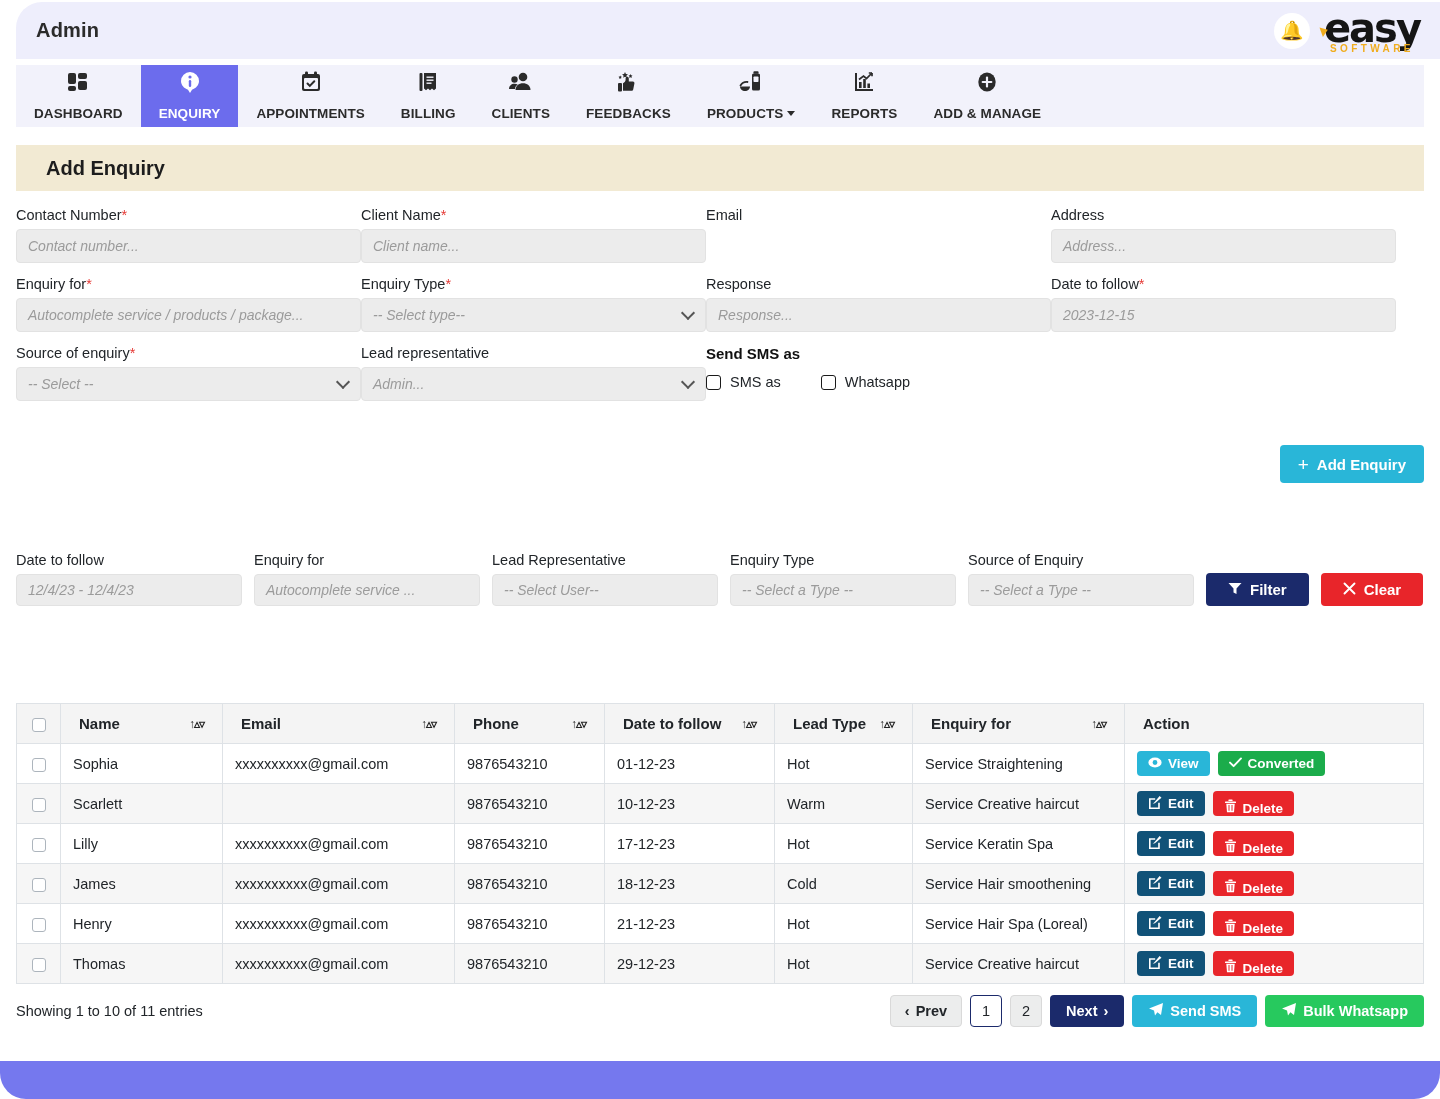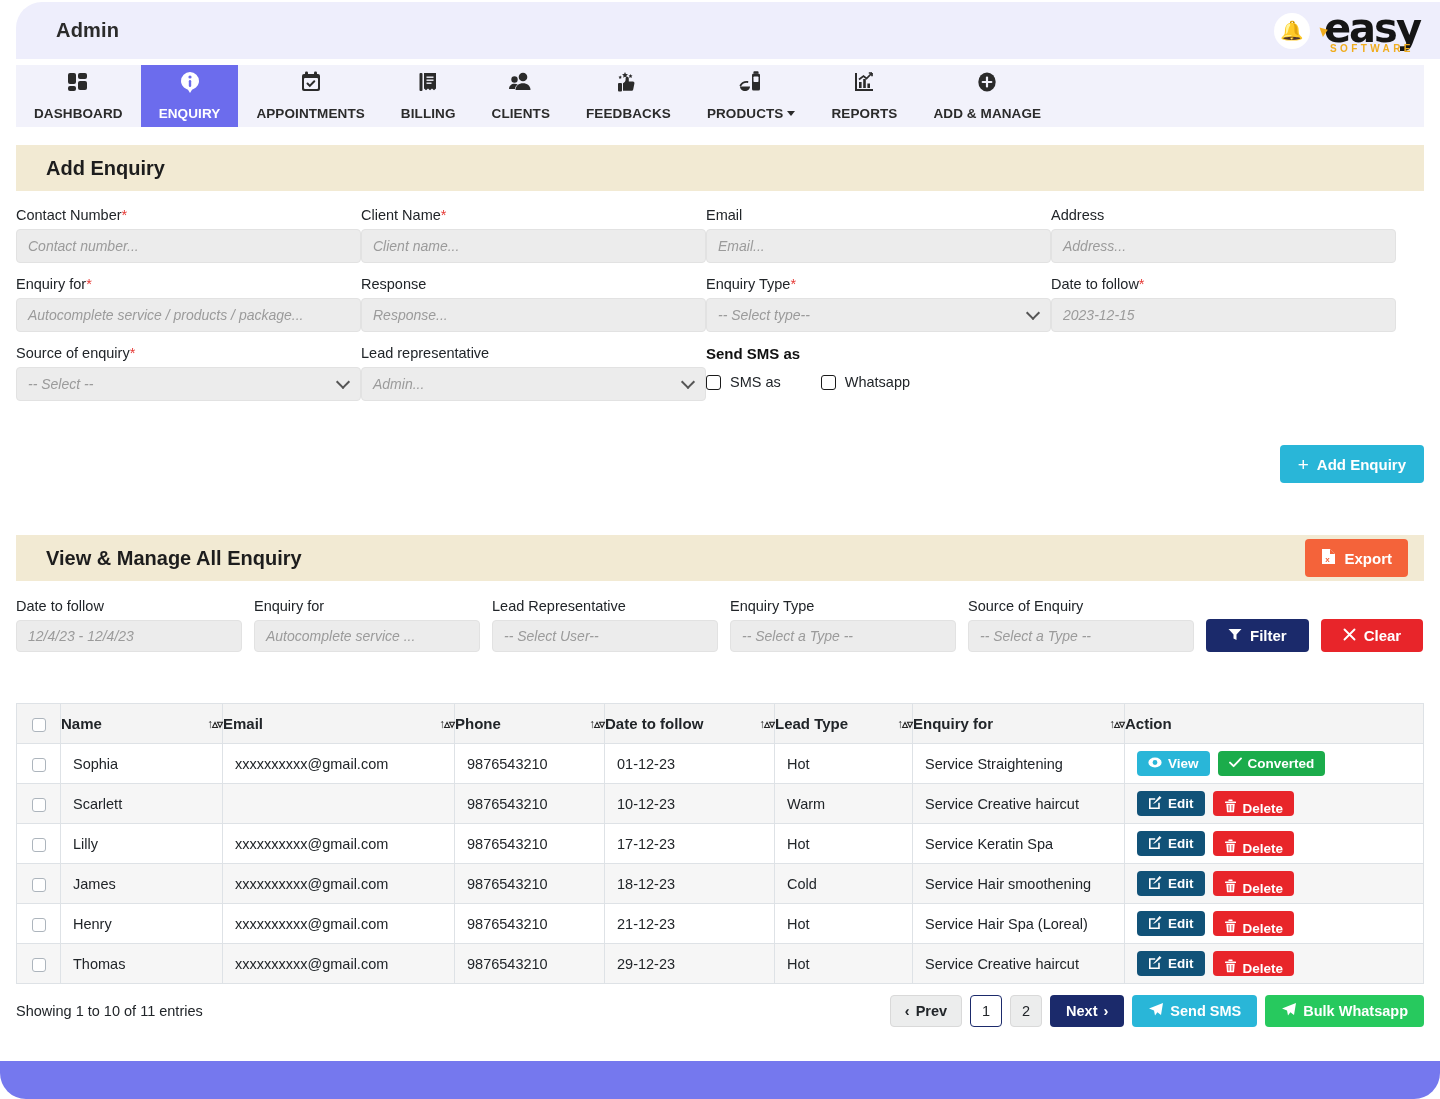--- a/index.html
+++ b/index.html
@@ -15,21 +15,21 @@
 
   
   .topbar{
     position:absolute; left:16px; top:2px; right:0; height:57px;
     background:#eeeefc;
     border-radius:26px 0 0 0;
     display:flex; align-items:center;
   }
   .topbar-title{
     font-size:20px; font-weight:bold; color:#2b2b2b;
-    margin-left:40px; letter-spacing:.2px;
+    margin-left:20px; letter-spacing:.2px;
   }
   .topbar-right{
     margin-left:auto; display:flex; align-items:center; gap:14px;
     padding-right:20px;
   }
   .bell-wrap{
     width:36px;height:36px;border-radius:50%;background:#fff;
     display:flex;align-items:center;justify-content:center;
     font-size:19px;
   }
@@ -141,21 +141,21 @@
   }
   .fbtn.filter{ background:#1b2a6b; }
   .fbtn.clear{ background:#e8252a; }
 
   
   .tbl-wrap{ position:absolute; left:16px; top:703px; right:16px; }
   table{ border-collapse:collapse; width:100%; table-layout:fixed; }
   thead th{
     background:#f4f4f4; border:1px solid #dee2e6; height:40px;
     font-size:15px; font-weight:bold; color:#212529; text-align:center;
-    padding:0 0; vertical-align:middle;
+    padding:0 18px; vertical-align:middle;
   }
   thead th .hin{ display:flex; align-items:center; }
   .sorticon{ margin-left:auto; font-size:12px; color:#222; letter-spacing:-1px;
     display:inline-flex; align-items:center; }
   tbody td{
     border:1px solid #dee2e6; height:40px; font-size:14.5px; color:#212529;
     padding:0 12px; vertical-align:middle; overflow:hidden; white-space:nowrap;
   }
   tbody tr:nth-child(even){ background:#f6f6f6; }
   tbody tr:nth-child(odd){ background:#fff; }
@@ -345,49 +345,46 @@
           </div>
       </div>
       <div class="fld">
         <label><span>Client Name</span><span class="req">*</span></label>
         <div class="ctl">
             <span>Client name...</span>
           </div>
       </div>
       <div class="fld">
         <label>Email</label>
-        <div class="ctl">
-            <span>Email...</span>
-          </div>
       </div>
       <div class="fld">
         <label>Address</label>
         <div class="ctl">
             <span>Address...</span>
           </div>
       </div>
     </div>
 
     <div class="row3">
       <div class="fld">
         <label><span>Enquiry for</span><span class="req">*</span></label>
         <div class="ctl">
             <span>Autocomplete service / products / package...</span>
           </div>
       </div>
       <div class="fld">
+        <label><span>Enquiry Type</span><span class="req">*</span></label>
+        <div class="ctl sel">
+            <span>-- Select type--</span>
+          </div>
+      </div>
+      <div class="fld">
         <label>Response</label>
         <div class="ctl">
             <span>Response...</span>
-          </div>
-      </div>
-      <div class="fld">
-        <label><span>Enquiry Type</span><span class="req">*</span></label>
-        <div class="ctl sel">
-            <span>-- Select type--</span>
           </div>
       </div>
       <div class="fld">
         <label><span>Date to follow</span><span class="req">*</span></label>
         <div class="ctl">
             <span>2023-12-15</span>
           </div>
       </div>
     </div>
 
@@ -420,33 +417,20 @@
     </div>
 
     <button class="addbtn">
       <span class="plus">+</span>
       <span>Add Enquiry</span>
     </button>
   </div>
 </div>
 
 <div class="panel-view">
-  <div class="sec-head">
-    <h2>View &amp; Manage All Enquiry</h2>
-    <button class="exportbtn">
-      <span>
-        <svg width="15" height="17" viewBox="0 0 15 17">
-            <path d="M1 1h8l5 5v10H1z" fill="#fff"></path>
-            <path d="M9 1v5h5" fill="#f4633a"></path>
-            <text x="4.3" y="13.6" font-size="8" font-weight="bold" fill="#f4633a" font-family="sans-serif">x</text>
-          </svg>
-      </span>
-      <span>Export</span>
-    </button>
-  </div>
 
   <div class="filters">
     <div class="ffld" style="width:226px">
       <label>Date to follow</label>
       <div class="fctl">
           <span>12/4/23 - 12/4/23</span>
         </div>
     </div>
     <div class="ffld" style="width:226px">
       <label>Enquiry for</label>

